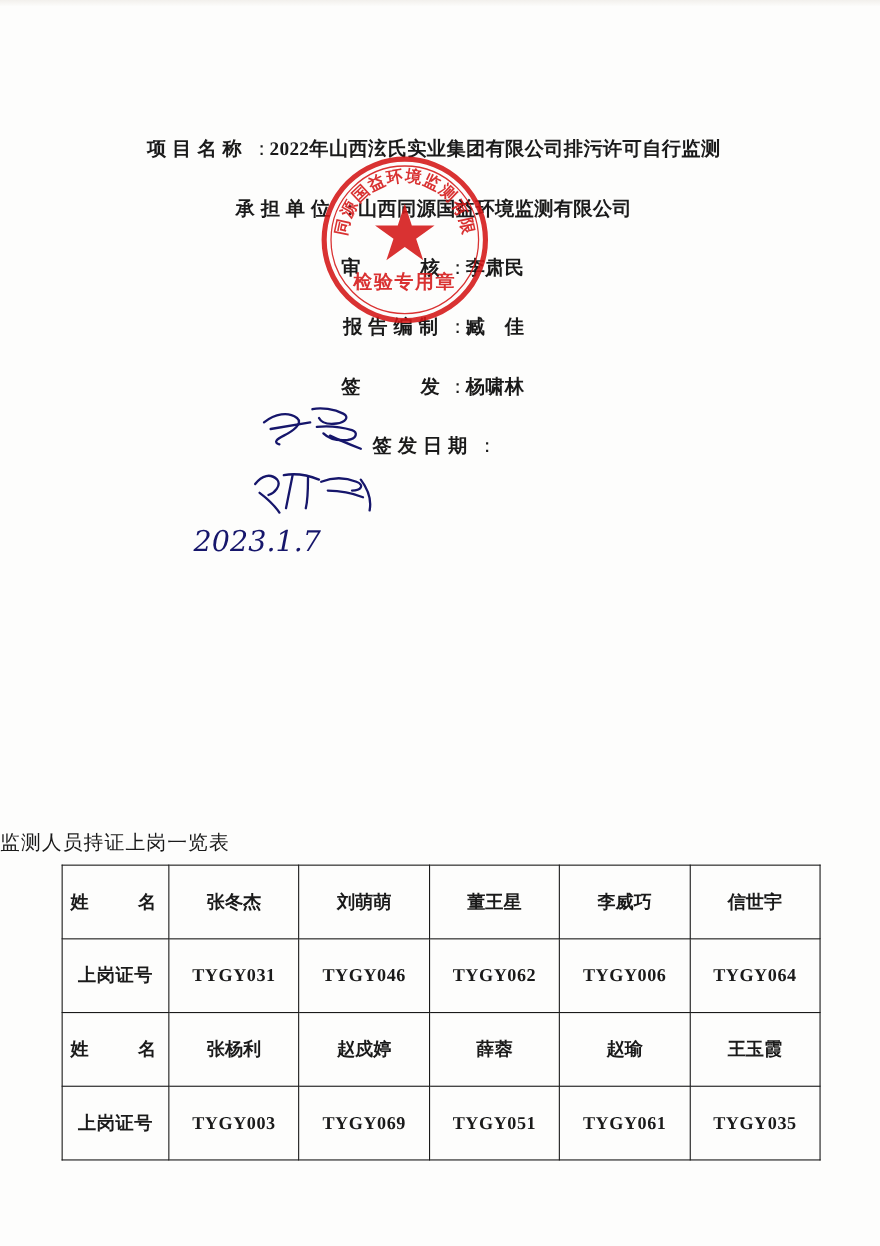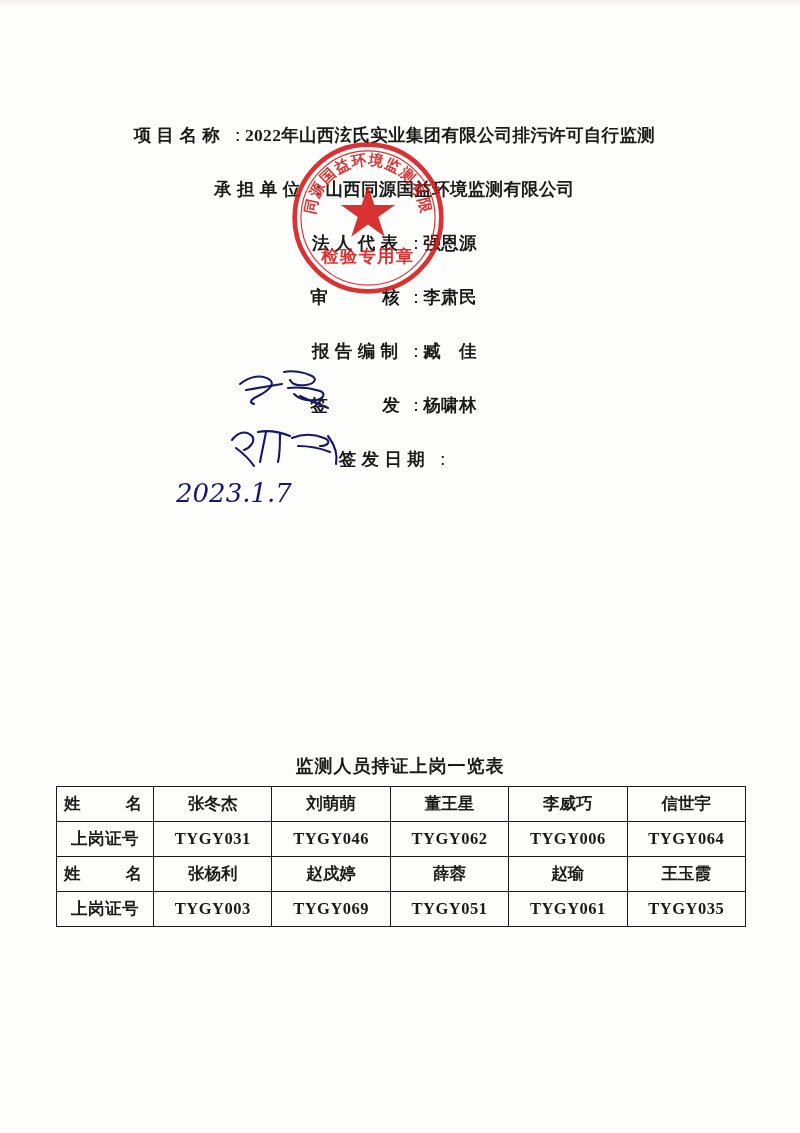--- a/index.html
+++ b/index.html
@@ -98,40 +98,39 @@
     white-space: nowrap;
     font-family: "DejaVu Serif", serif;
   }
 
   
   .table-title {
     position: absolute;
     left: 0;
     right: 0;
     top: 754px;
-    text-align: center;
     font-size: 18px;
-    font-weight: 700;
+    font-weight: 400;
     letter-spacing: 1px;
   }
   .cert-table {
     position: absolute;
     left: 56px;
     top: 786px;
     width: 690px;
     border-collapse: collapse;
     table-layout: fixed;
   }
   .cert-table td {
     border: 1px solid #1a1a1a;
     height: 34px;
     text-align: center;
     font-size: 16.5px;
     font-weight: 600;
-    padding: 0 2px;
+    padding: 16px 2px;
     white-space: nowrap;
     overflow: hidden;
   }
   .cert-table td.head {
     width: 92px;
     letter-spacing: 4px;
   }
   .cert-table td.head.tight {
     letter-spacing: 0.5px;
   }
@@ -159,23 +158,20 @@
   <div class="info-block">
 
     <div class="info-row">
       <span class="info-label">项 目 名 称</span><span class="info-colon">：</span><span class="info-value">2022年山西泫氏实业集团有限公司排污许可自行监测</span>
     </div>
 
     <div class="info-row">
       <span class="info-label">承 担 单 位</span><span class="info-colon">：</span><span class="info-value">山西同源国益环境监测有限公司</span>
     </div>
 
-    <div class="info-row">
-      <span class="info-label">法 人 代 表</span><span class="info-colon">：</span><span class="info-value">强恩源</span>
-    </div>
 
 
     <div class="info-row">
       <span class="info-label">审　　　核</span><span class="info-colon">：</span><span class="info-value">李肃民</span>
     </div>
 
     <div class="info-row">
       <span class="info-label">报 告 编 制</span><span class="info-colon">：</span><span class="info-value">臧　佳</span>
     </div>
 

